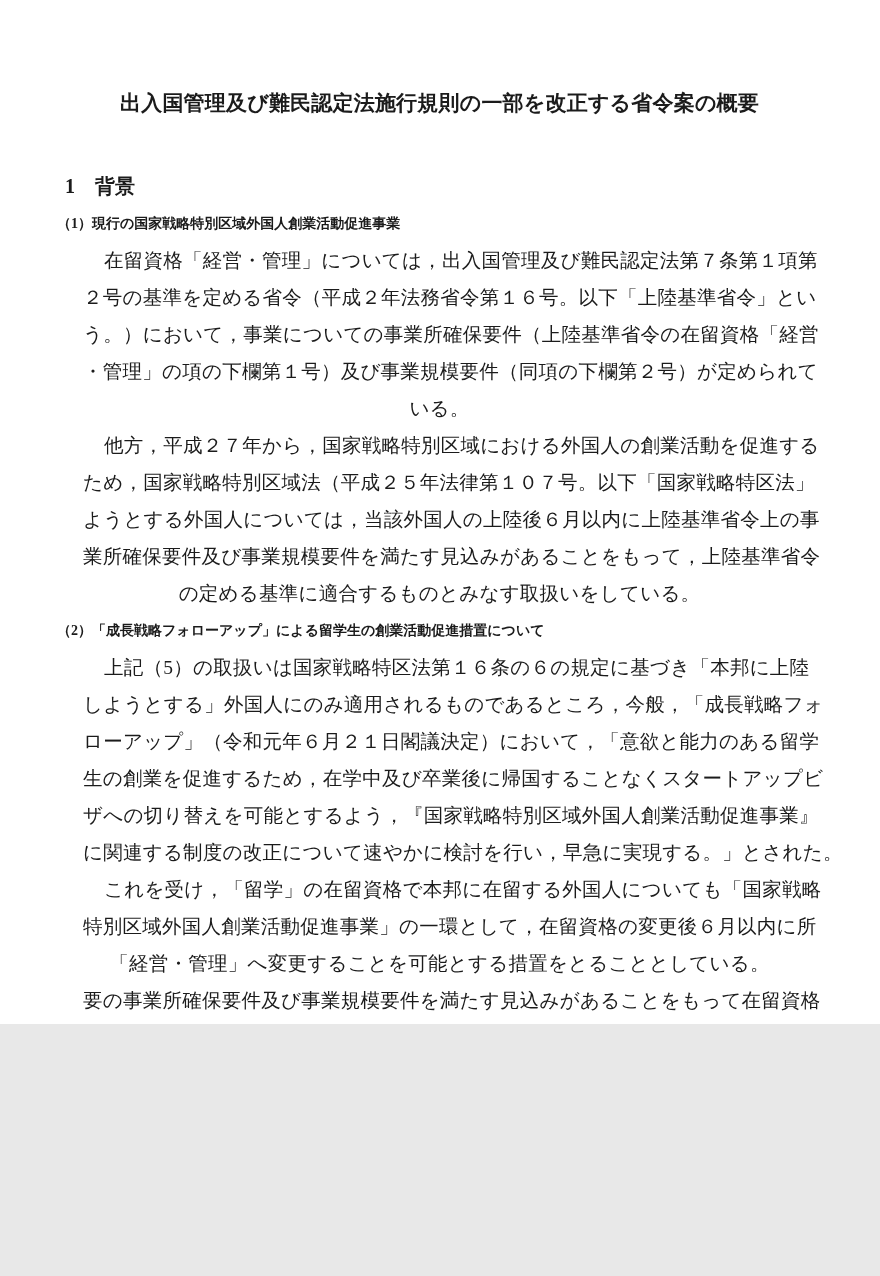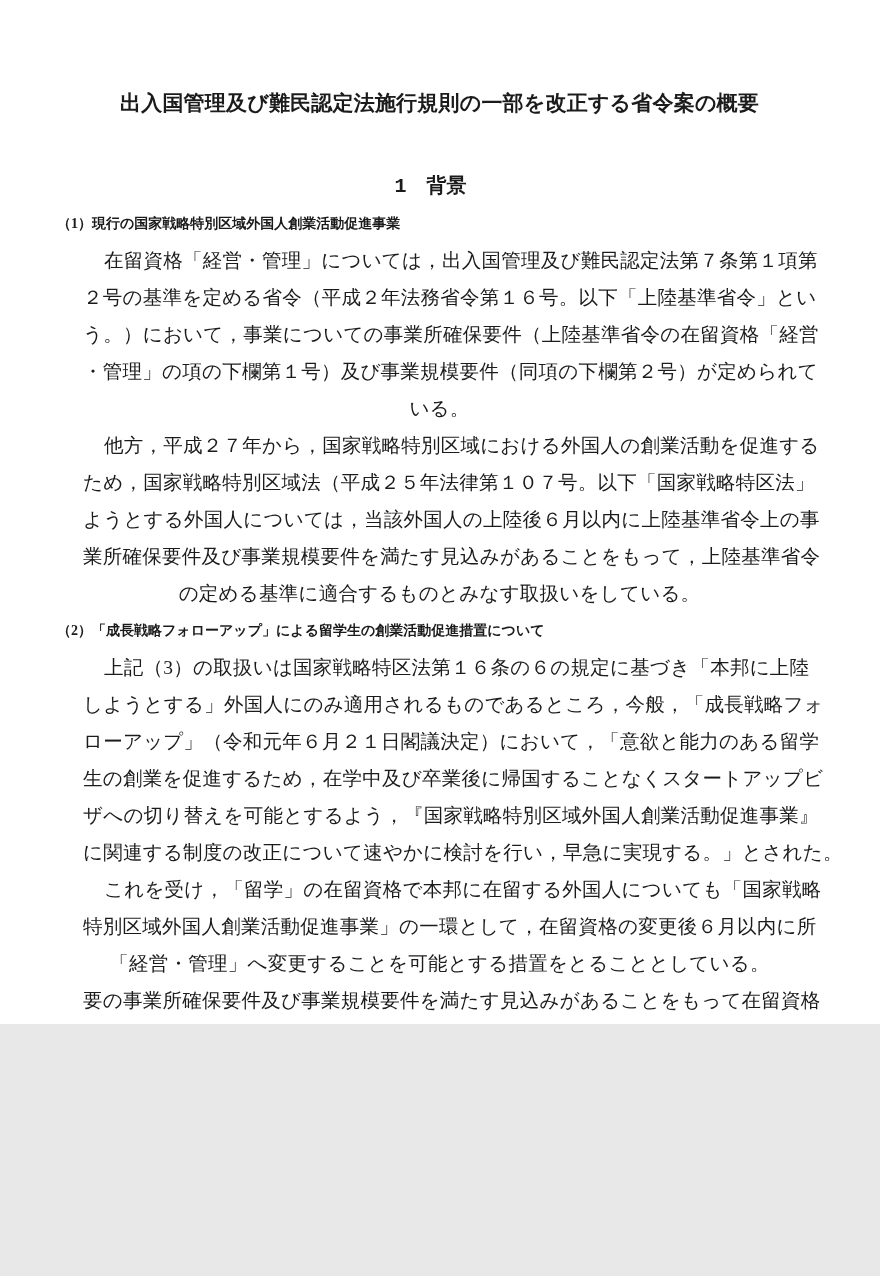--- a/index.html
+++ b/index.html
@@ -19,27 +19,26 @@
     font-weight: bold;
     font-size: 21px;
     line-height: 34px;
     letter-spacing: 0.2px;
     text-align: center;
     white-space: nowrap;
     margin: 0 -20px 0 -20px;
   }
   .content { margin-top: 48px; }
   .sec-heading {
-    font-family: Liberation Mono, monospace;
+    font-family: Liberation Serif, serif;
     font-weight: bold;
     font-size: 20px;
     line-height: 37px;
     margin: 0 0 0 -18px;
     white-space: nowrap;
-    text-align: center;
   }
   .sub-heading {
     font-family: Liberation Serif, serif;
     font-weight: bold;
     font-size: 14px;
     line-height: 37px;
     margin: 0 0 0 -26px;
     white-space: nowrap;
   }
   .paragraph { margin: 0; }
@@ -76,21 +75,21 @@
       <div class="line">他方，平成２７年から，国家戦略特別区域における外国人の創業活動を促進する</div>
       <div class="line">ため，国家戦略特別区域法（平成２５年法律第１０７号。以下「国家戦略特区法」</div>
       <div class="line">ようとする外国人については，当該外国人の上陸後６月以内に上陸基準省令上の事</div>
       <div class="line">業所確保要件及び事業規模要件を満たす見込みがあることをもって，上陸基準省令</div>
       <div class="line">の定める基準に適合するものとみなす取扱いをしている。</div>
     </div>
 
     <div class="sub-heading">（2）「成長戦略フォローアップ」による留学生の創業活動促進措置について</div>
 
     <div class="paragraph">
-      <div class="line">上記（3）の取扱いは国家戦略特区法第１６条の６の規定に基づき「本邦に上陸</div>
+      <div class="line">上記（5）の取扱いは国家戦略特区法第１６条の６の規定に基づき「本邦に上陸</div>
       <div class="line">しようとする」外国人にのみ適用されるものであるところ，今般，「成長戦略フォ</div>
       <div class="line">ローアップ」（令和元年６月２１日閣議決定）において，「意欲と能力のある留学</div>
       <div class="line">生の創業を促進するため，在学中及び卒業後に帰国することなくスタートアップビ</div>
       <div class="line">ザへの切り替えを可能とするよう，『国家戦略特別区域外国人創業活動促進事業』</div>
       <div class="line">に関連する制度の改正について速やかに検討を行い，早急に実現する。」とされた。</div>
     </div>
 
     <div class="paragraph">
       <div class="line">これを受け，「留学」の在留資格で本邦に在留する外国人についても「国家戦略</div>
       <div class="line">特別区域外国人創業活動促進事業」の一環として，在留資格の変更後６月以内に所</div>

